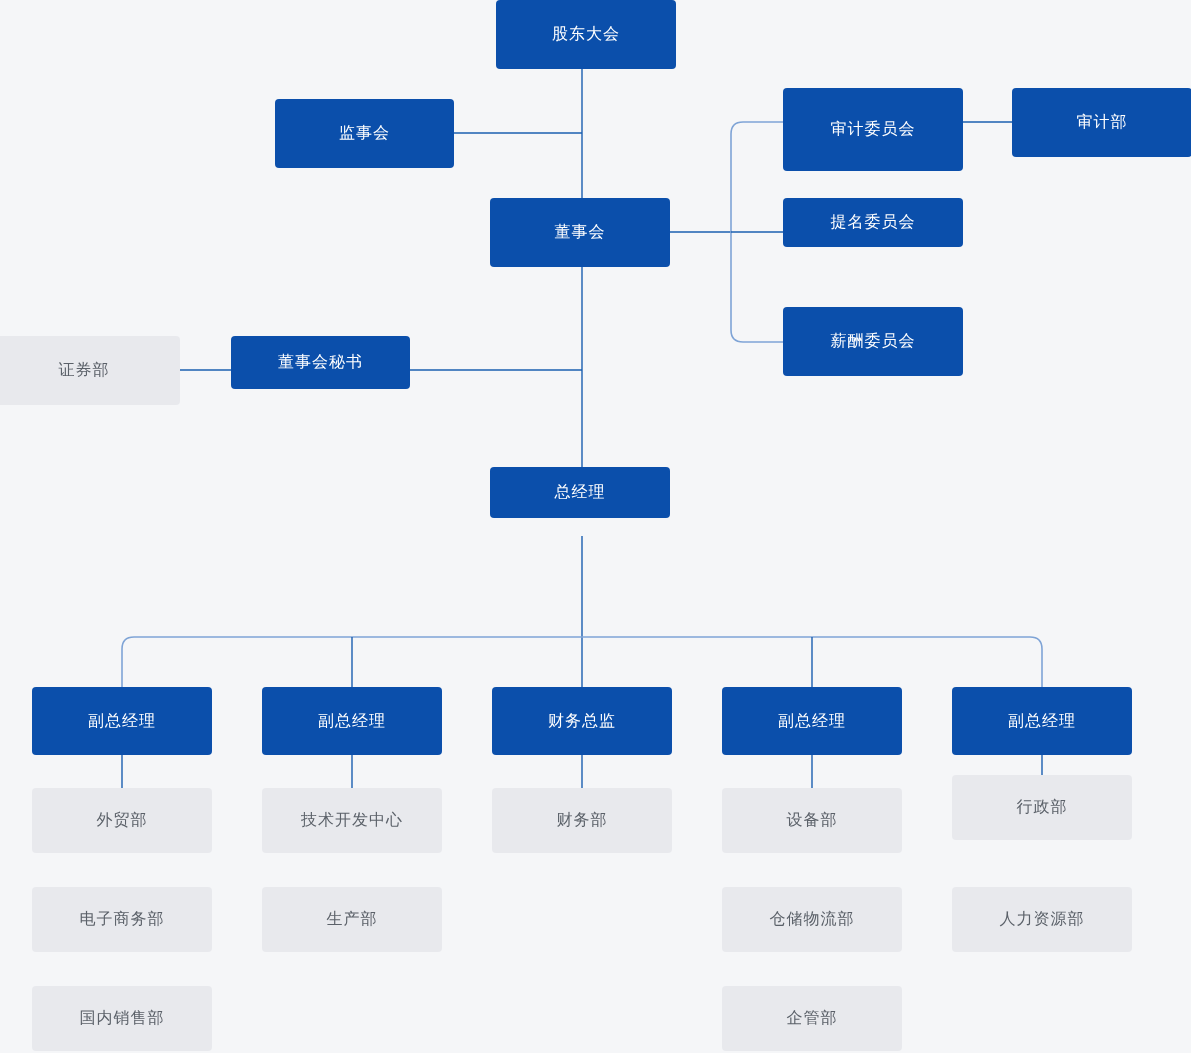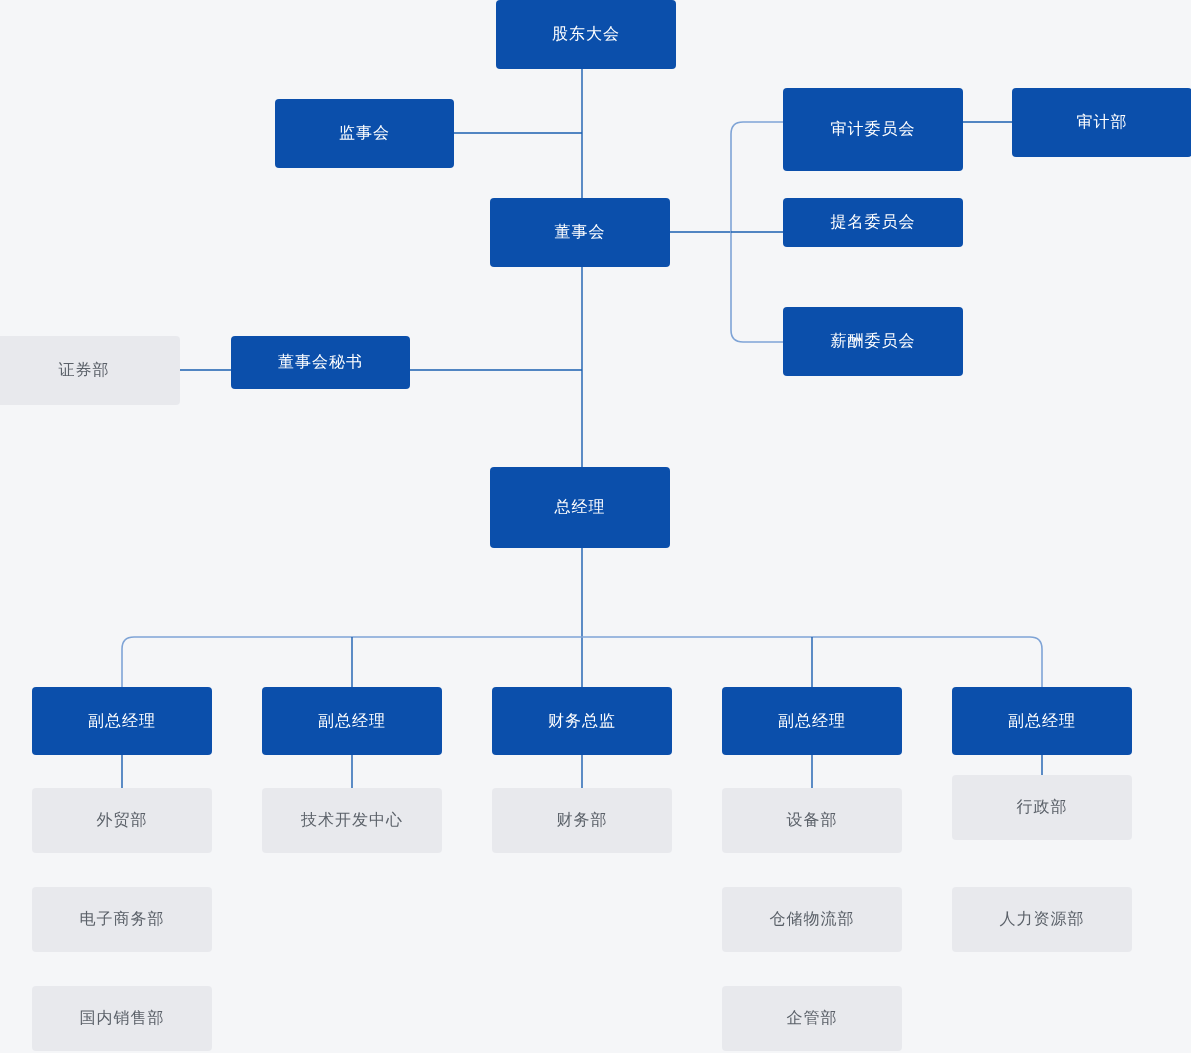--- a/index.html
+++ b/index.html
@@ -88,31 +88,32 @@
 
   <div class="node primary" style="left:496px;top:0px;width:180px;height:69px;">股东大会</div>
   <div class="node primary" style="left:231px;top:99px;width:179px;height:69px;margin-left:44px;">监事会</div>
   <div class="node primary" style="left:490px;top:198px;width:180px;height:69px;text-align:right;">董事会</div>
   <div class="node primary" style="left:783px;top:88px;width:180px;height:83px;">审计委员会</div>
   <div class="node primary" style="left:1012px;top:88px;width:180px;height:69px;">审计部</div>
   <div class="node primary" style="left:783px;top:198px;width:180px;height:49px;">提名委员会</div>
   <div class="node primary" style="left:783px;top:307px;width:180px;height:69px;">薪酬委员会</div>
   <div class="node muted" style="left:-12px;top:336px;width:192px;height:69px;">证券部</div>
   <div class="node primary" style="left:231px;top:336px;width:179px;height:53px;">董事会秘书</div>
-  <div class="node primary" style="left:490px;top:467px;width:180px;height:81px;font-family:Liberation Mono, monospace;">总经理</div>
+  <div class="node primary" style="left:490px;top:467px;width:180px;height:51px;font-family:Liberation Mono, monospace;">总经理</div>
 
   <div class="node primary" style="left:32px;top:687px;width:180px;height:68px;">副总经理</div>
   <div class="node primary" style="left:262px;top:687px;width:180px;height:68px;">副总经理</div>
   <div class="node primary" style="left:492px;top:687px;width:180px;height:68px;">财务总监</div>
   <div class="node primary" style="left:722px;top:687px;width:180px;height:68px;">副总经理</div>
   <div class="node primary" style="left:952px;top:687px;width:180px;height:68px;">副总经理</div>
 
   <div class="node muted" style="left:32px;top:788px;width:180px;height:65px;">外贸部</div>
   <div class="node muted" style="left:32px;top:887px;width:180px;height:65px;">电子商务部</div>
   <div class="node muted" style="left:32px;top:986px;width:180px;height:65px;">国内销售部</div>
   <div class="node muted" style="left:262px;top:788px;width:180px;height:65px;">技术开发中心</div>
+  <div class="node muted" style="left:262px;top:887px;width:180px;height:65px;">生产部</div>
   <div class="node muted" style="left:492px;top:788px;width:180px;height:65px;">财务部</div>
   <div class="node muted" style="left:722px;top:788px;width:180px;height:65px;">设备部</div>
   <div class="node muted" style="left:722px;top:887px;width:180px;height:65px;">仓储物流部</div>
   <div class="node muted" style="left:722px;top:986px;width:180px;height:65px;">企管部</div>
   <div class="node muted" style="left:952px;top:775px;width:180px;height:65px;">行政部</div>
   <div class="node muted" style="left:952px;top:887px;width:180px;height:65px;">人力资源部</div>
 </div>
 
 </body></html>

